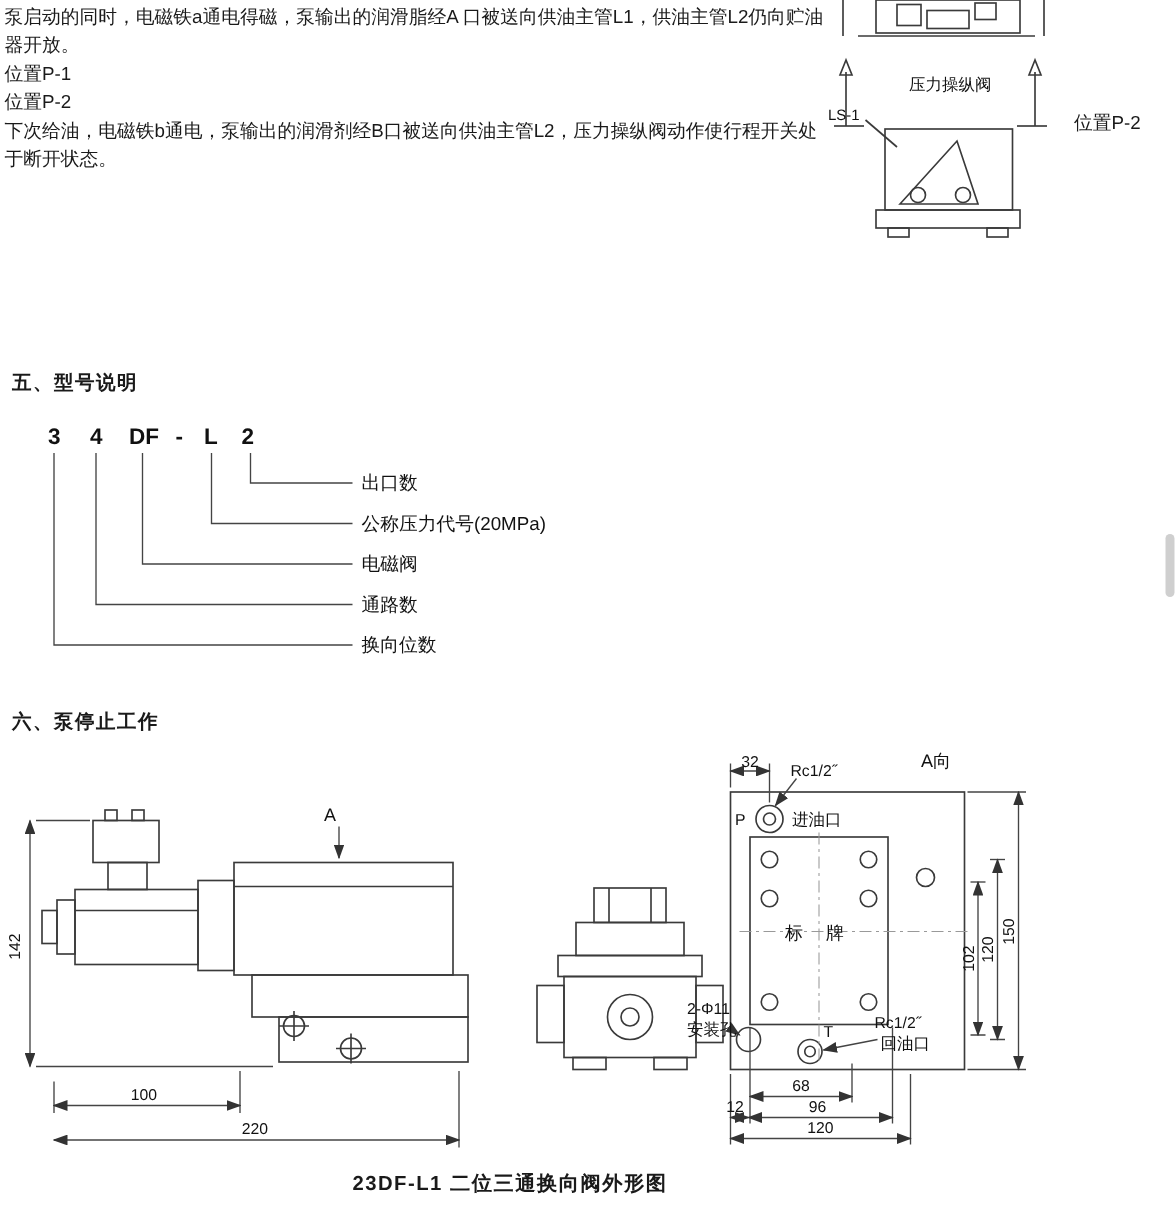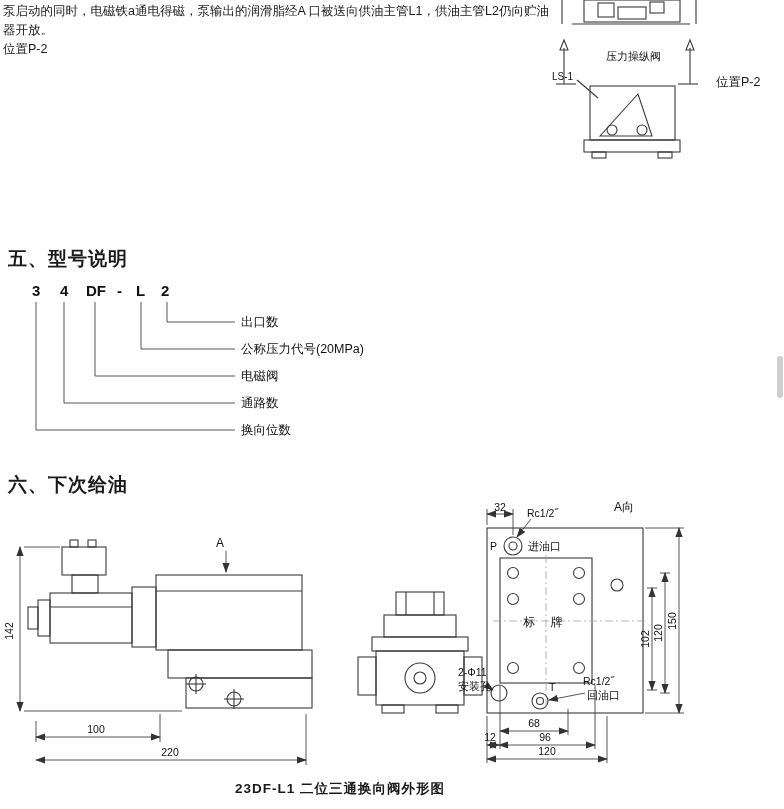--- a/index.html
+++ b/index.html
@@ -7,21 +7,21 @@
   body {
     width:784px; height:809px;
     font-family:"Liberation Sans", sans-serif;
     color:#1a1a1a;
   }
   .page { position:relative; width:784px; height:809px; background:#ffffff; overflow:hidden; }
 
   .intro { position:absolute; left:3px; top:2px; width:549px; font-size:12.5px; line-height:19px; }
   .intro div { margin:0; }
 
-  .sec-title { position:absolute; font-size:19px; font-weight:bold; letter-spacing:1px; }
+  .sec-title { position:absolute; font-size:13px; font-weight:bold; letter-spacing:1px; }
   .title-5 { left:8px; top:246px; }
   .title-6 { left:8px; top:472px; }
 
   .pos-p2 { position:absolute; left:716px; top:74px; font-size:12.5px; white-space:nowrap; }
 
   .caption { position:absolute; left:55px; top:780px; width:570px; text-align:center;
              font-size:13.5px; font-weight:bold; letter-spacing:1px; }
 
   svg { position:absolute; overflow:visible; }
   .svg-topdiag { left:550px; top:0; }
@@ -44,21 +44,23 @@
   .scroll-thumb { position:absolute; left:777px; top:356px; width:6px; height:42px;
                   background:#cfcfcf; border-radius:3px; }
 </style>
 </head>
 <body>
 
 <div class="page">
 
   <div class="intro">
     <div>泵启动的同时，电磁铁a通电得磁，泵输出的润滑脂经A 口被送向供油主管L1，供油主管L2仍向贮油器开放。</div>
+    <div>位置P-1</div>
     <div>位置P-2</div>
+    <div>下次给油，电磁铁b通电，泵输出的润滑剂经B口被送向供油主管L2，压力操纵阀动作使行程开关处于断开状态。</div>
   </div>
 
   <svg class="svg-topdiag" width="164" height="170" viewBox="0 0 164 170">
     <defs>
       <pattern id="hatch" width="5" height="5" patternUnits="userSpaceOnUse" patternTransform="rotate(45)">
         <rect width="5" height="5" fill="#dddddd"></rect>
         <line x1="0" y1="0" x2="0" y2="5" stroke="#444" stroke-width="1.2"></line>
       </pattern>
     </defs>
     <g class="ln">
@@ -112,21 +114,21 @@
     </g>
     <g class="mlabel">
       <text x="221" y="50">出口数</text>
       <text x="221" y="77">公称压力代号(20MPa)</text>
       <text x="221" y="104">电磁阀</text>
       <text x="221" y="131">通路数</text>
       <text x="221" y="158">换向位数</text>
     </g>
   </svg>
 
-  <div class="sec-title title-6">六、下次给油</div>
+  <div class="sec-title title-6">六、泵停止工作</div>
 
   <svg class="svg-draw" width="784" height="287" viewBox="0 0 784 287">
     <defs>
       <marker id="ae" markerWidth="11" markerHeight="8" refX="10" refY="4" orient="auto">
         <path d="M0,0 L11,4 L0,8 Z" fill="#333"></path>
       </marker>
       <marker id="as" markerWidth="11" markerHeight="8" refX="1" refY="4" orient="auto">
         <path d="M11,0 L0,4 L11,8 Z" fill="#333"></path>
       </marker>
     </defs>

